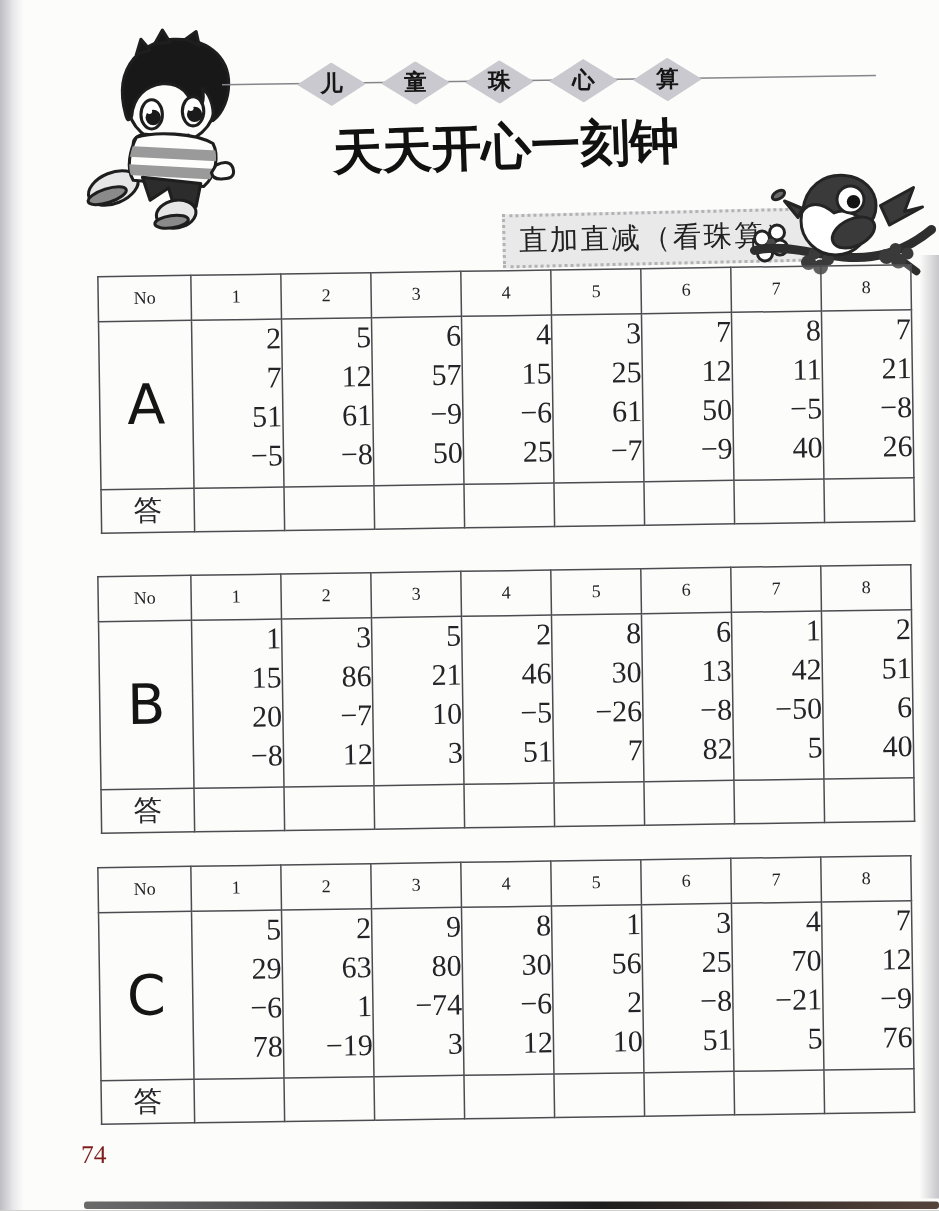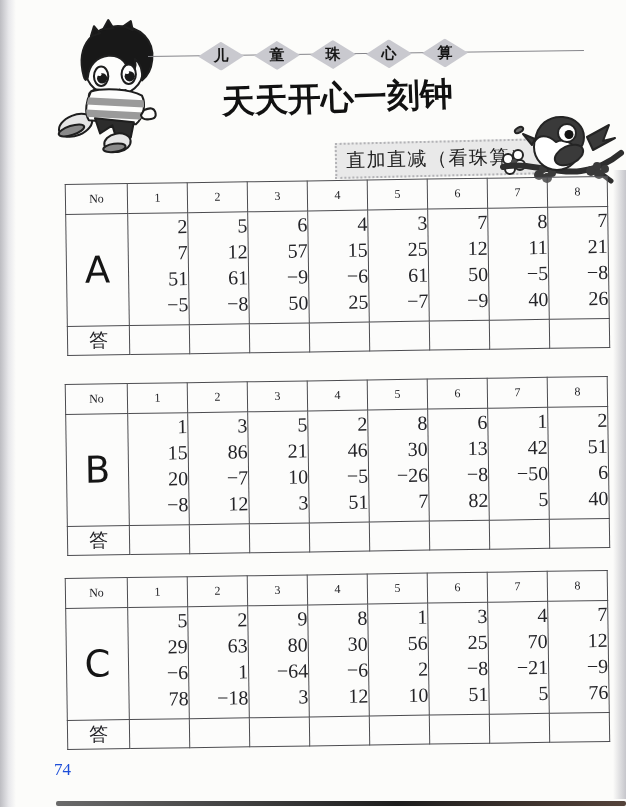--- a/index.html
+++ b/index.html
@@ -47,21 +47,21 @@
   table.sheet col.c0{width:62px;} table.sheet col.cn{width:60px;}
   tr.hdr{height:30px;} tr.hdr th{font-size:12px;text-align:center;color:#242428;}
   tr.body{height:112px;}
   td.label{font-family:"DejaVu Sans",sans-serif;font-size:37px;text-align:center;
     vertical-align:middle;color:#151515;}
   td.nums{vertical-align:top;text-align:right;padding:4px 13px 0 0;}
   td.nums .num{font-size:20px;line-height:26px;color:#242428;}
   tr.ansr{height:29px;}
   td.ans-label{font-size:19px;text-align:center;color:#242428;}
   
-  .page-num{position:absolute;left:54px;top:760px;font-size:17px;color:#1d4ed8;}
+  .page-num{position:absolute;left:54px;top:760px;font-size:17px;color:#7f1d1d;}
 </style>
 </head>
 <body>
 
 <div class="page">
 
   <div class="scan-left"></div>
   <div class="scan-right"></div>
   <div class="scan-bottom"></div>
 
@@ -384,26 +384,26 @@
             <td class="nums">
               <div class="num">5</div>
               <div class="num">29</div>
               <div class="num">−6</div>
               <div class="num">78</div>
             </td>
             <td class="nums">
               <div class="num">2</div>
               <div class="num">63</div>
               <div class="num">1</div>
-              <div class="num">−18</div>
+              <div class="num">−19</div>
             </td>
             <td class="nums">
               <div class="num">9</div>
               <div class="num">80</div>
-              <div class="num">−64</div>
+              <div class="num">−74</div>
               <div class="num">3</div>
             </td>
             <td class="nums">
               <div class="num">8</div>
               <div class="num">30</div>
               <div class="num">−6</div>
               <div class="num">12</div>
             </td>
             <td class="nums">
               <div class="num">1</div>

